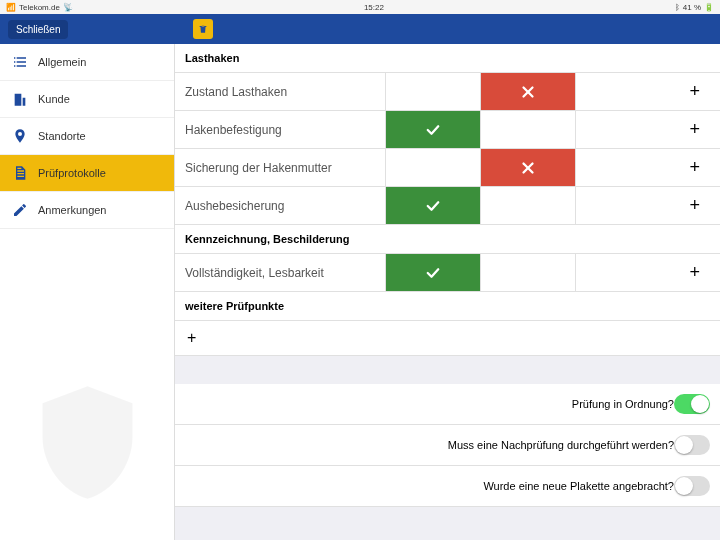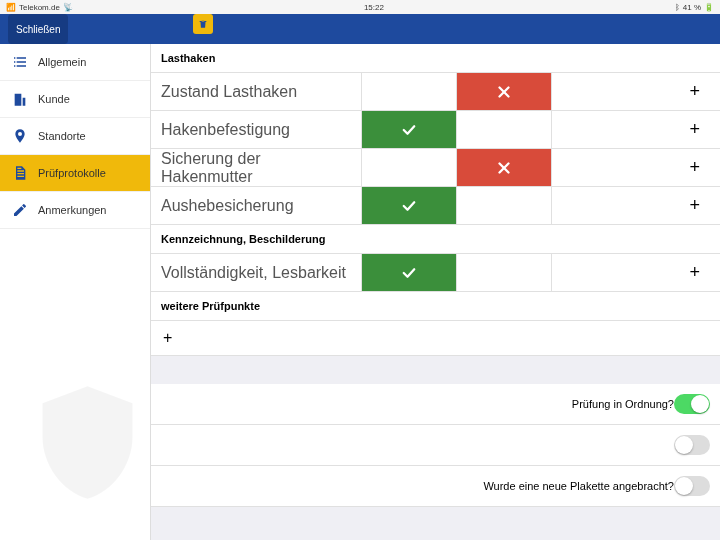--- a/index.html
+++ b/index.html
@@ -1,35 +1,35 @@
 <!DOCTYPE html>
 <html><head>
 <meta charset="utf-8">
 <style>
 *{box-sizing:border-box;margin:0;padding:0;font-family:-apple-system,Helvetica,Arial,sans-serif}
 body{width:720px;height:540px;overflow:hidden;background:#f5f5f5}
 .statusbar{height:14px;background:#f5f5f5;display:flex;align-items:center;justify-content:space-between;padding:0 6px;font-size:8px;color:#333}
 .sb-left,.sb-right{display:flex;align-items:center;gap:3px}
-.topbar{height:30px;background:#1e4a9e;display:flex;padding:0 8px;gap:0}
+.topbar{height:30px;background:#1e4a9e;display:flex;align-items:center;padding:0 8px;gap:0}
 .close-btn{background:#163b82;color:#fff;border-radius:4px;padding:4px 8px;font-size:10px;border:none}
 .trash{width:20px;height:20px;background:#f0b90b;border-radius:3px;display:flex;align-items:center;justify-content:center;margin-left:125px}
 .trash svg{width:10px;height:10px;fill:#1e4a9e}
 .layout{display:flex;height:496px}
-.sidebar{width:151px;background:#fff;border-right:1px solid #ddd;position:relative;overflow:hidden}
+.sidebar{width:175px;background:#fff;border-right:1px solid #ddd;position:relative;overflow:hidden}
 .side-item{height:37px;display:flex;align-items:center;padding:0 12px;gap:10px;font-size:11px;color:#333;border-bottom:1px solid #eee;cursor:pointer}
 .side-item.active{background:#f0b90b;color:#333}
 .side-item .ic{width:16px;height:16px;display:flex;align-items:center;justify-content:center}
 .side-item .ic svg{width:16px;height:16px;fill:#1e4a9e}
 .side-item.active .ic svg{fill:#1e4a9e}
 .shield-bg{position:absolute;bottom:20px;left:20px;width:135px;height:155px;opacity:0.04}
 .shield-bg svg{width:100%;height:100%;fill:#000}
 .main{flex:1;background:#efeff4;overflow-y:auto;padding:0 0 10px 0}
 .grp-h{background:#fff;padding:8px 10px;font-size:11px;font-weight:700;border-bottom:1px solid #e0e0e0}
 .row{background:#fff;display:flex;align-items:stretch;border-bottom:1px solid #e0e0e0;min-height:38px}
-.row-lbl{flex:0 0 210px;display:flex;align-items:center;padding:0 10px;font-size:16px;color:#555}
+.row-lbl{flex:0 0 210px;display:flex;align-items:center;padding:0 10px;font-size:12px;color:#555}
 .cell{flex:0 0 95px;border-left:1px solid #e0e0e0;display:flex;align-items:center;justify-content:center}
 .cell.ok{background:#3b8f3b}
 .cell.bad{background:#d84b3a}
 .cell svg{width:18px;height:18px;stroke:#fff;stroke-width:3;fill:none;stroke-linecap:round;stroke-linejoin:round}
 .plus-cell{flex:1;border-left:1px solid #e0e0e0;display:flex;align-items:center;justify-content:flex-end;padding-right:20px;font-size:18px;font-weight:300}
 .addrow{background:#fff;padding:8px 12px;font-size:16px;font-weight:300;border-bottom:1px solid #e0e0e0}
 .spacer{height:28px}
 .res-h{background:#fff;padding:9px 10px;font-size:11px;font-weight:600;border-bottom:1px solid #e0e0e0;border-top:1px solid #e0e0e0}
 .res-row{background:#fff;display:flex;align-items:center;justify-content:flex-end;padding:10px 10px;border-bottom:1px solid #e0e0e0;font-size:11px}
 .toggle{width:36px;height:20px;border-radius:10px;background:#ddd;position:relative}
@@ -175,20 +175,21 @@
     <div class="addrow">+</div>
 
     <div class="spacer"></div>
 
     <div id="resrows">
         <div class="res-row">
           <span>Prüfung in Ordnung?</span>
           <div class="toggle on"></div>
         </div>
         <div class="res-row">
+          <span>Muss eine Nachprüfung durchgeführt werden?</span>
           <div class="toggle "></div>
         </div>
         <div class="res-row">
           <span>Wurde eine neue Plakette angebracht?</span>
           <div class="toggle "></div>
         </div>
       </div>
 
   </div>
 </div>

